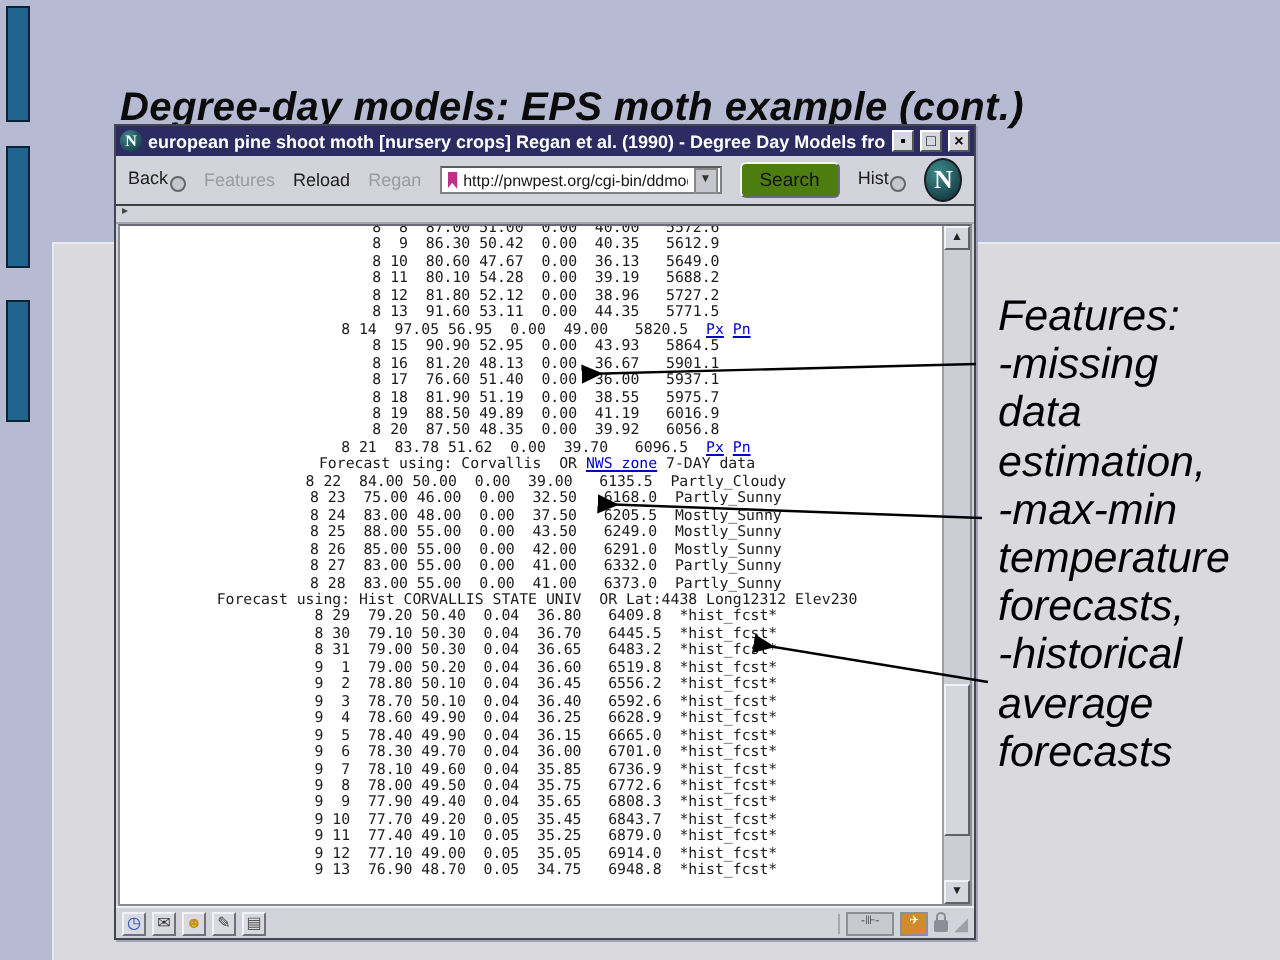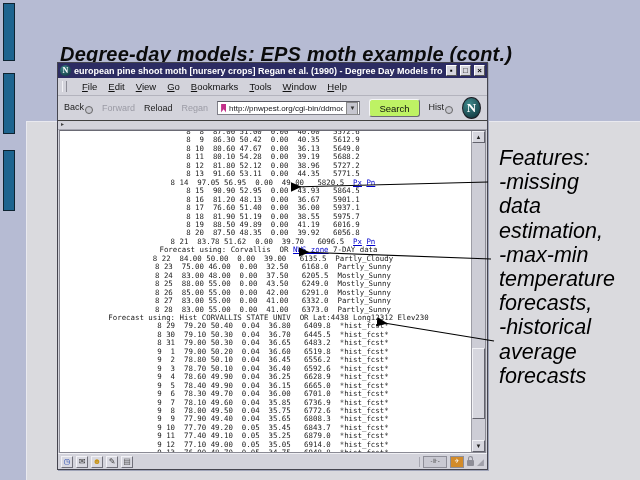--- a/index.html
+++ b/index.html
@@ -38,21 +38,21 @@
   .navbtn.disabled{color:#9b9ba5;}
   .drop-badge{width:6px;height:6px;border:1px solid #666;border-radius:50%;display:inline-block;margin-top:4px;background:#c7c7cf;}
   .urlbox{width:168px;height:14px;background:#fff;border:1px solid #808089;border-top-color:#5c5c66;
     display:flex;align-items:center;gap:3px;padding:0 1px 0 3px;box-sizing:border-box;}
   .bookmark-glyph{width:5px;height:9px;background:#c22f8a;
     clip-path:polygon(0 0,100% 0,100% 100%,50% 65%,0 100%);flex:0 0 auto;}
   .urlbox input{flex:1;border:none;outline:none;background:transparent;font-size:8px;
     font-family:"Liberation Sans",sans-serif;color:#15151a;padding:0;min-width:0;}
   .url-drop{width:10px;height:11px;background:#c6c6cf;border:1px solid #888;font-size:6px;line-height:10px;
     text-align:center;color:#333;flex:0 0 auto;}
-  .search-btn{height:16px;padding:0 9px;font-size:9.5px;color:#101010;background:#bef264;
+  .search-btn{height:16px;padding:0 9px;font-size:9.5px;color:#101010;background:#4d7c0f;
     border:1px solid #f4f4f8;border-right-color:#6a6a74;border-bottom-color:#6a6a74;border-radius:3px;
     display:flex;align-items:center;}
   .nlogo{width:20px;height:20px;border-radius:50%;border:1px solid #1b1b22;
     background:radial-gradient(circle at 35% 30%,#3f8a8c,#0a2b34);color:#fff;
     font-family:"Liberation Serif",serif;font-weight:bold;font-size:13px;
     display:flex;align-items:center;justify-content:center;margin-left:auto;}
   .personalbar{height:8px;background:#d3d3db;border-bottom:1px solid #a6a6b0;
     font-size:6px;line-height:7px;color:#444;padding-left:3px;flex:0 0 auto;}
   .content{flex:1;background:#fff;border:1px solid #8b8b95;border-top-color:#6a6a74;margin:0 1px;
     display:flex;overflow:hidden;min-height:0;}
@@ -100,38 +100,27 @@
   <div class="browser">
 
     <div class="titlebar">
       <span class="mini-logo">N</span>
       <span class="win-title">european pine shoot moth [nursery crops] Regan et al. (1990) - Degree Day Models from OSU - version 3</span>
       <span class="win-btn">▪</span>
       <span class="win-btn">□</span>
       <span class="win-btn">×</span>
     </div>
 
-    <div class="menubar">
-      <span class="grip"></span>
-    <span class="menu-item"><u>F</u>ile</span>
-        <span class="menu-item"><u>E</u>dit</span>
-        <span class="menu-item"><u>V</u>iew</span>
-        <span class="menu-item"><u>G</u>o</span>
-        <span class="menu-item"><u>B</u>ookmarks</span>
-        <span class="menu-item"><u>T</u>ools</span>
-        <span class="menu-item"><u>W</u>indow</span>
-        <span class="menu-item"><u>H</u>elp</span>
-      </div>
 
     <div class="toolbar">
       <span class="navbtn">
         <span>Back</span>
           <span class="drop-badge"></span>
       </span>
-      <span class="navbtn disabled">Forward</span>
+      <span class="navbtn disabled">Features</span>
       <span class="navbtn">Reload</span>
       <span class="navbtn disabled">Regan</span>
       <span class="urlbox">
         <span class="bookmark-glyph"></span>
         <input readonly="" value="http://pnwpest.org/cgi-bin/ddmodel.pl?spp=" style="">
         <span class="url-drop">▼</span>
       </span>
       <span class="search-btn">Search</span>
       <span class="navbtn">
         <span>Hist</span>

